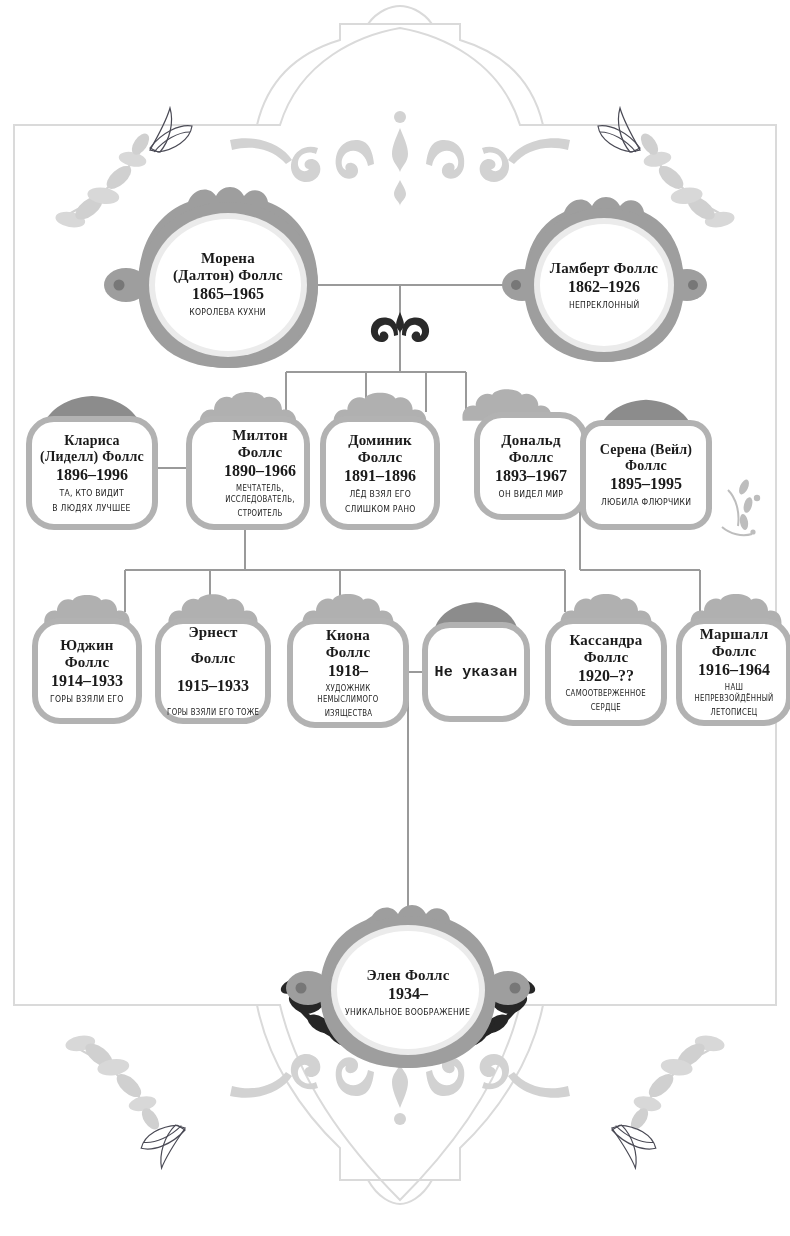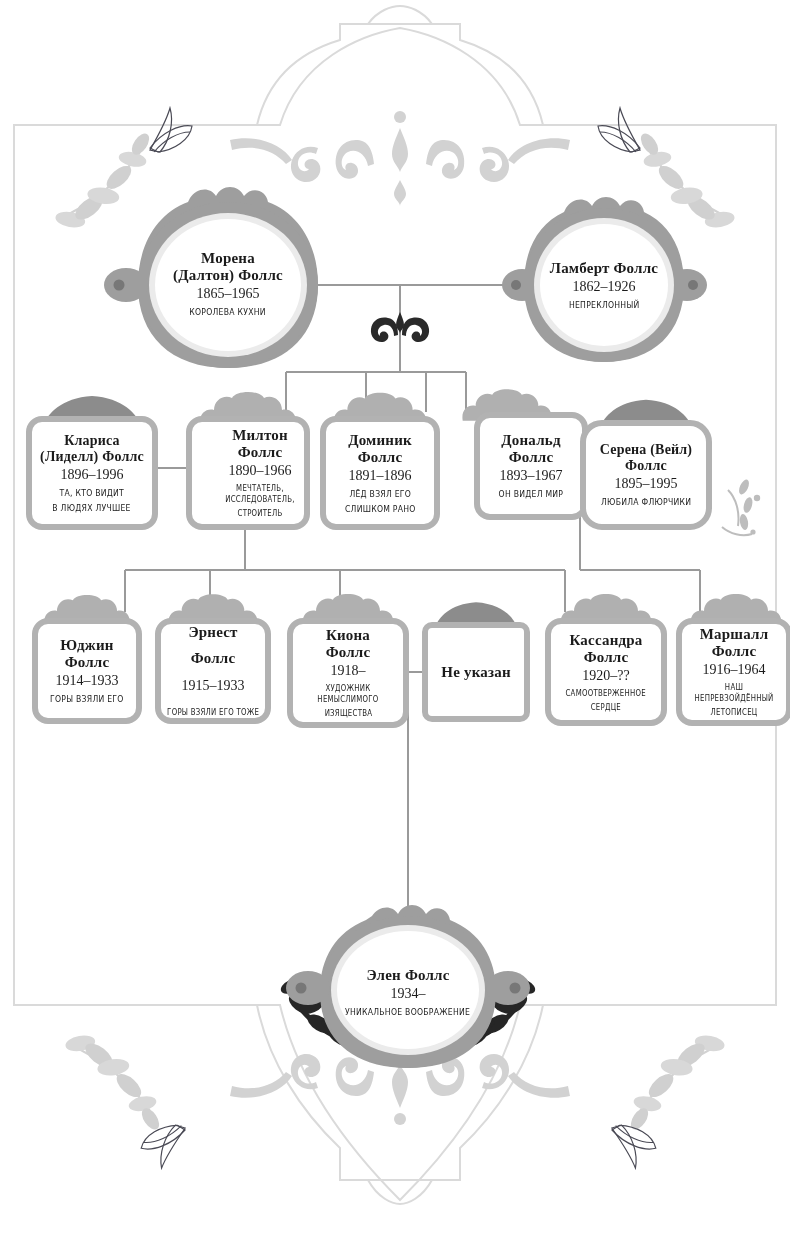--- a/index.html
+++ b/index.html
@@ -11,39 +11,39 @@
   .layer{position:absolute;left:0;top:0;width:790px;height:1236px;}
   svg.layer{pointer-events:none;}
 
   
   .node{position:absolute;box-sizing:border-box;}
 
   
   .card{
     background:#ffffff;
     border:6px solid #b2b2b2;
-    border-radius:16px;
+    border-radius:28px;
     box-sizing:border-box;
     display:flex;flex-direction:column;align-items:center;justify-content:center;
     text-align:center;
     z-index:4;position:relative;
   }
   .crown{position:absolute;left:50%;transform:translateX(-50%);top:-24px;z-index:1;}
 
   
   .oval-wrap{position:absolute;}
   .oval-txt{
     position:absolute;left:0;top:0;width:100%;height:100%;
     display:flex;flex-direction:column;align-items:center;justify-content:center;
     text-align:center;z-index:5;
   }
 
   .nm{font-weight:bold;font-size:15px;line-height:17px;color:#1b1b1b;letter-spacing:.2px;}
   .nm.sm{font-size:14px;line-height:16px;}
-  .yr{font-size:14px;line-height:18px;color:#1b1b1b;margin-top:1px;}
+  .yr{font-size:16px;line-height:18px;color:#1b1b1b;margin-top:1px;font-weight:bold;}
   .ep{
     font-family:"DejaVu Sans Condensed","DejaVu Sans", sans-serif;
     font-size:9.5px;line-height:12px;color:#1b1b1b;
     text-transform:uppercase;letter-spacing:.3px;font-stretch:condensed;
     transform:scaleX(.9);transform-origin:center;
     margin-top:3px;
   }
   .ep.tiny{font-size:8.6px;line-height:11px;}
 </style>
 </head>
@@ -407,21 +407,21 @@
       <div class="yr">1918–</div>
       <div class="ep tiny">художник немыслимого</div>
       <div class="ep tiny">изящества</div>
     </div>
   </div>
 
   <div class="node" style="left:422px;top:622px;width:108px;height:100px;">
     <svg class="crown" width="92" height="30" viewBox="0 0 110 34">
       <path d="M6,34 C10,22 24,6 55,4 C86,6 100,22 104,34 Z" fill="#8c8c8c"></path>
     </svg>
-    <div class="card" style="width:108px;height:100px;border-radius:10px;">
+    <div class="card" style="width:108px;height:100px;border-radius:28px;font-family:Liberation Mono, monospace;">
       <div class="nm">Не указан</div>
     </div>
   </div>
 
   <div class="node" style="left:545px;top:618px;width:122px;height:108px;">
     <svg class="crown" width="100" height="32" viewBox="0 0 104 34">
       <path d="M4,34 C2,22 10,16 18,18 C18,8 28,2 36,6 C40,-2 64,-2 68,6
                C76,2 86,8 86,18 C94,16 102,22 100,34 Z" fill="#b0b0b0"></path>
     </svg>
     <div class="card" style="width:122px;height:108px;">

